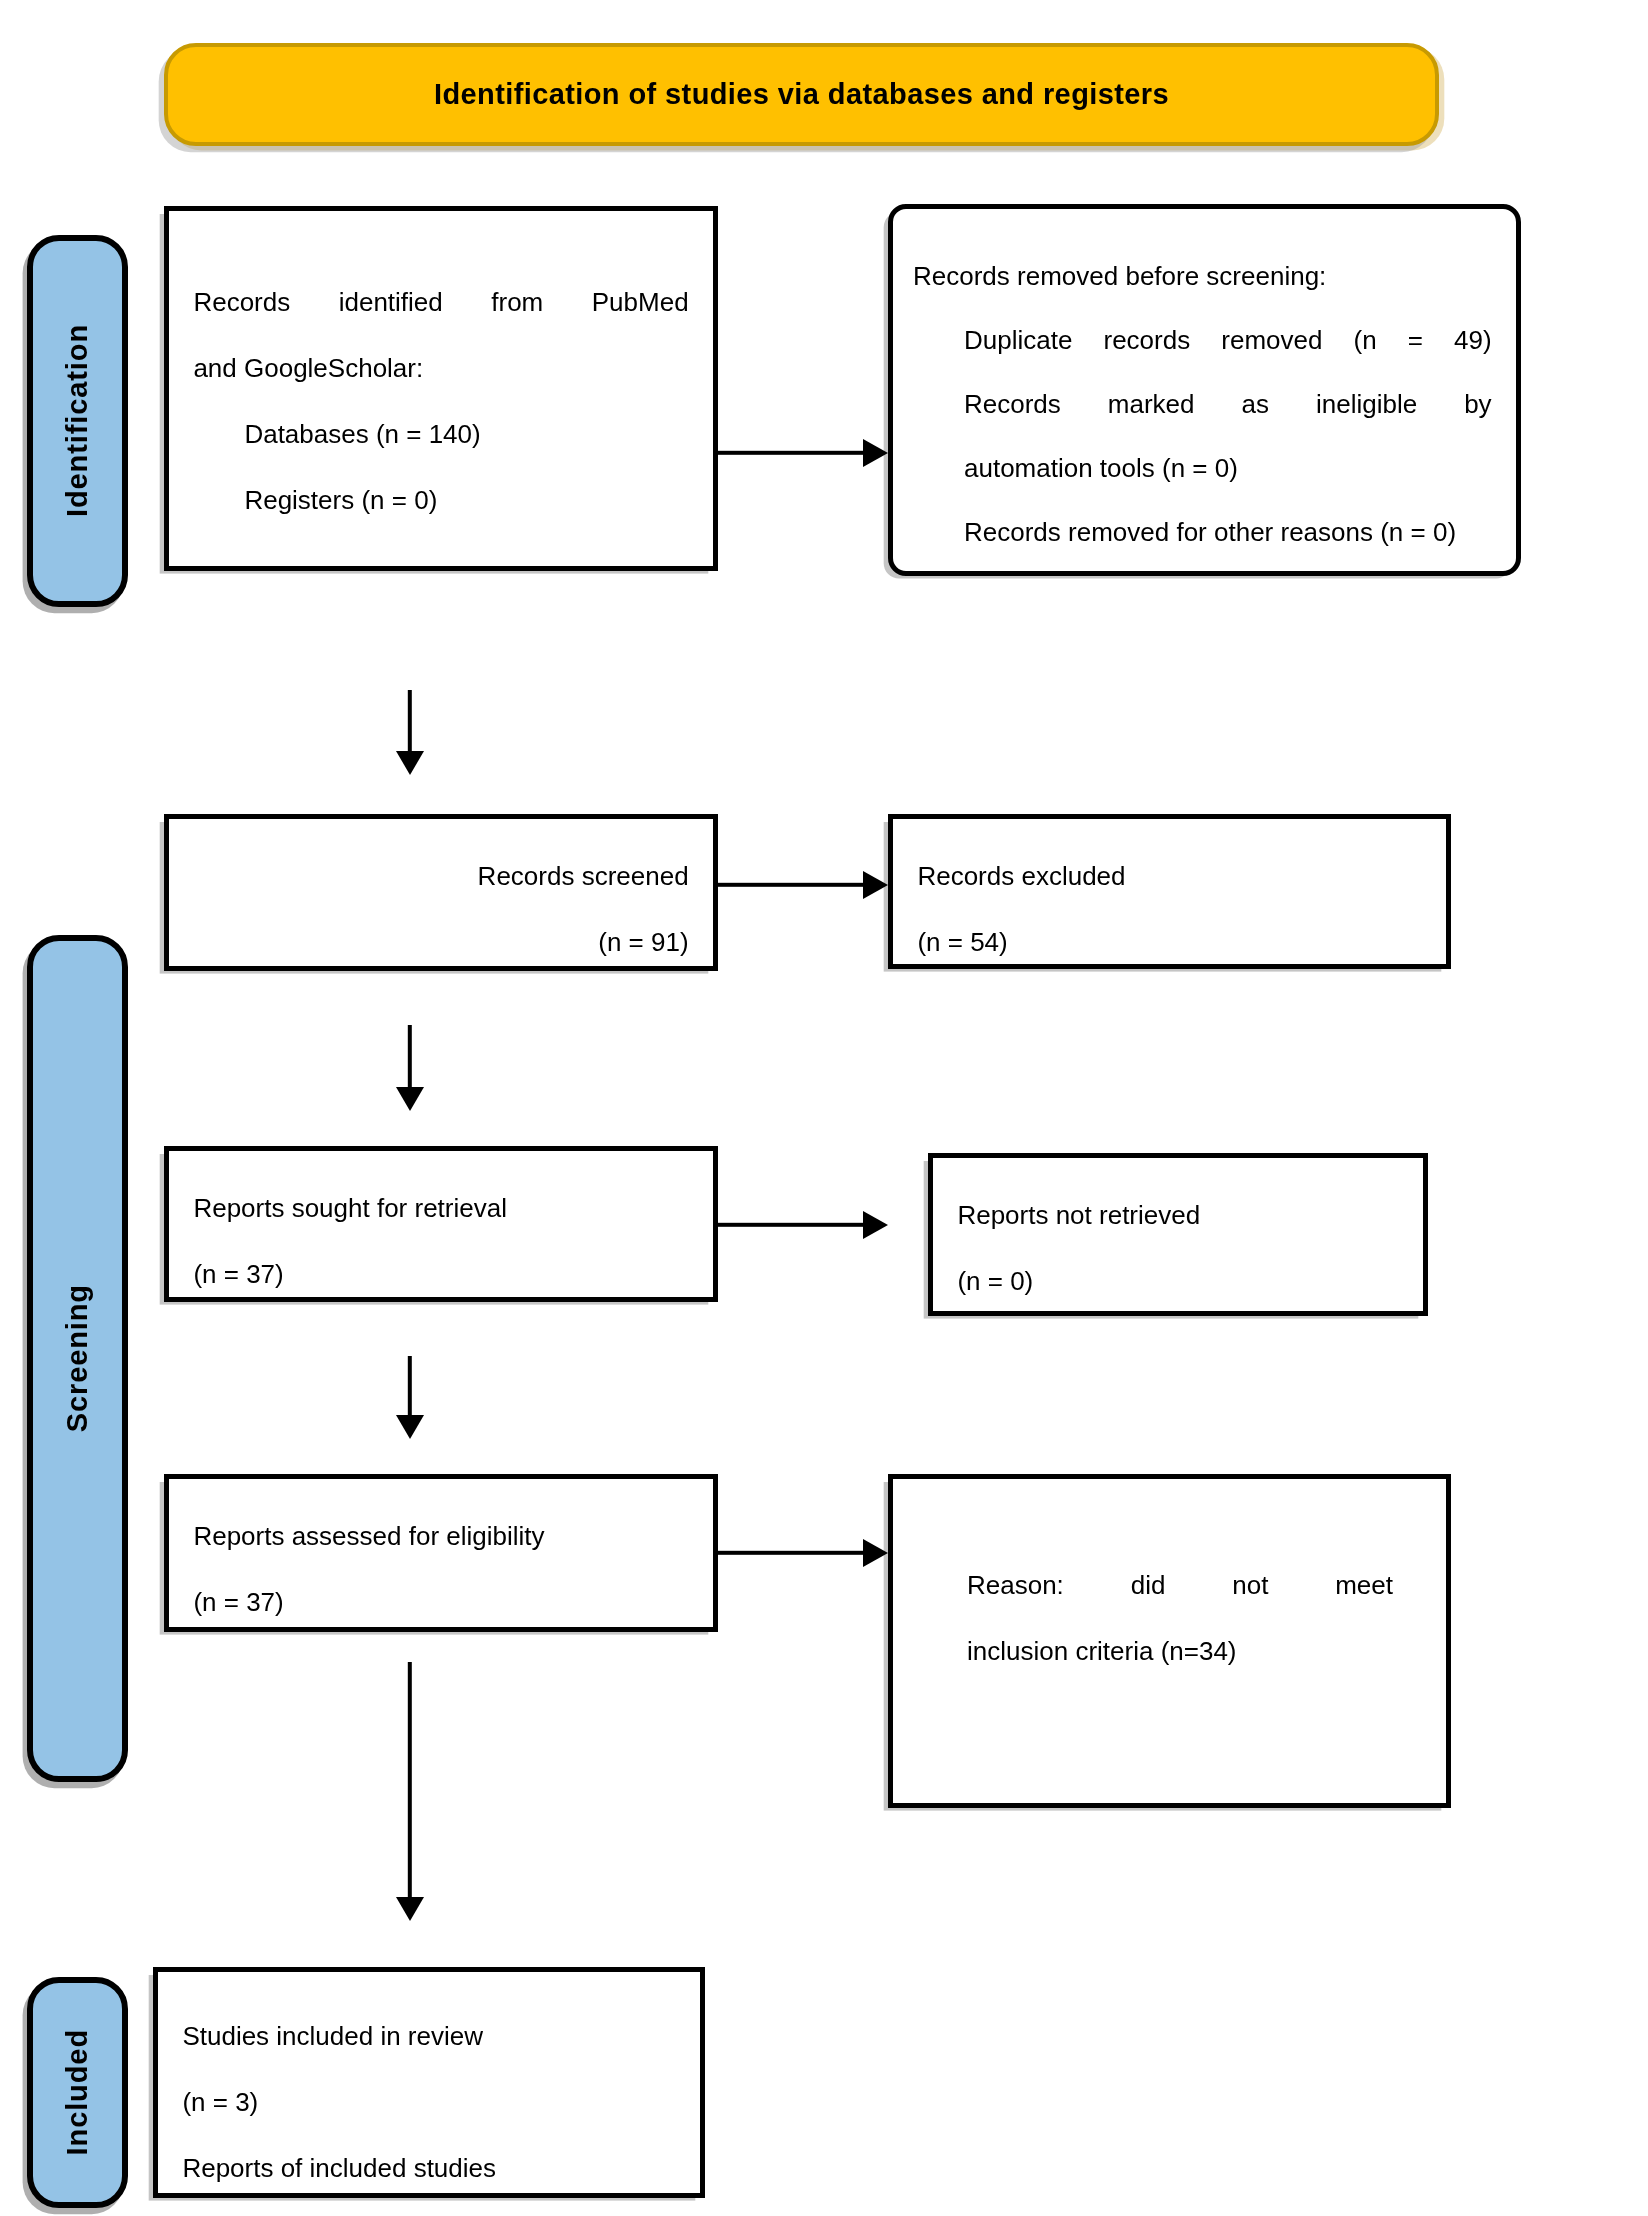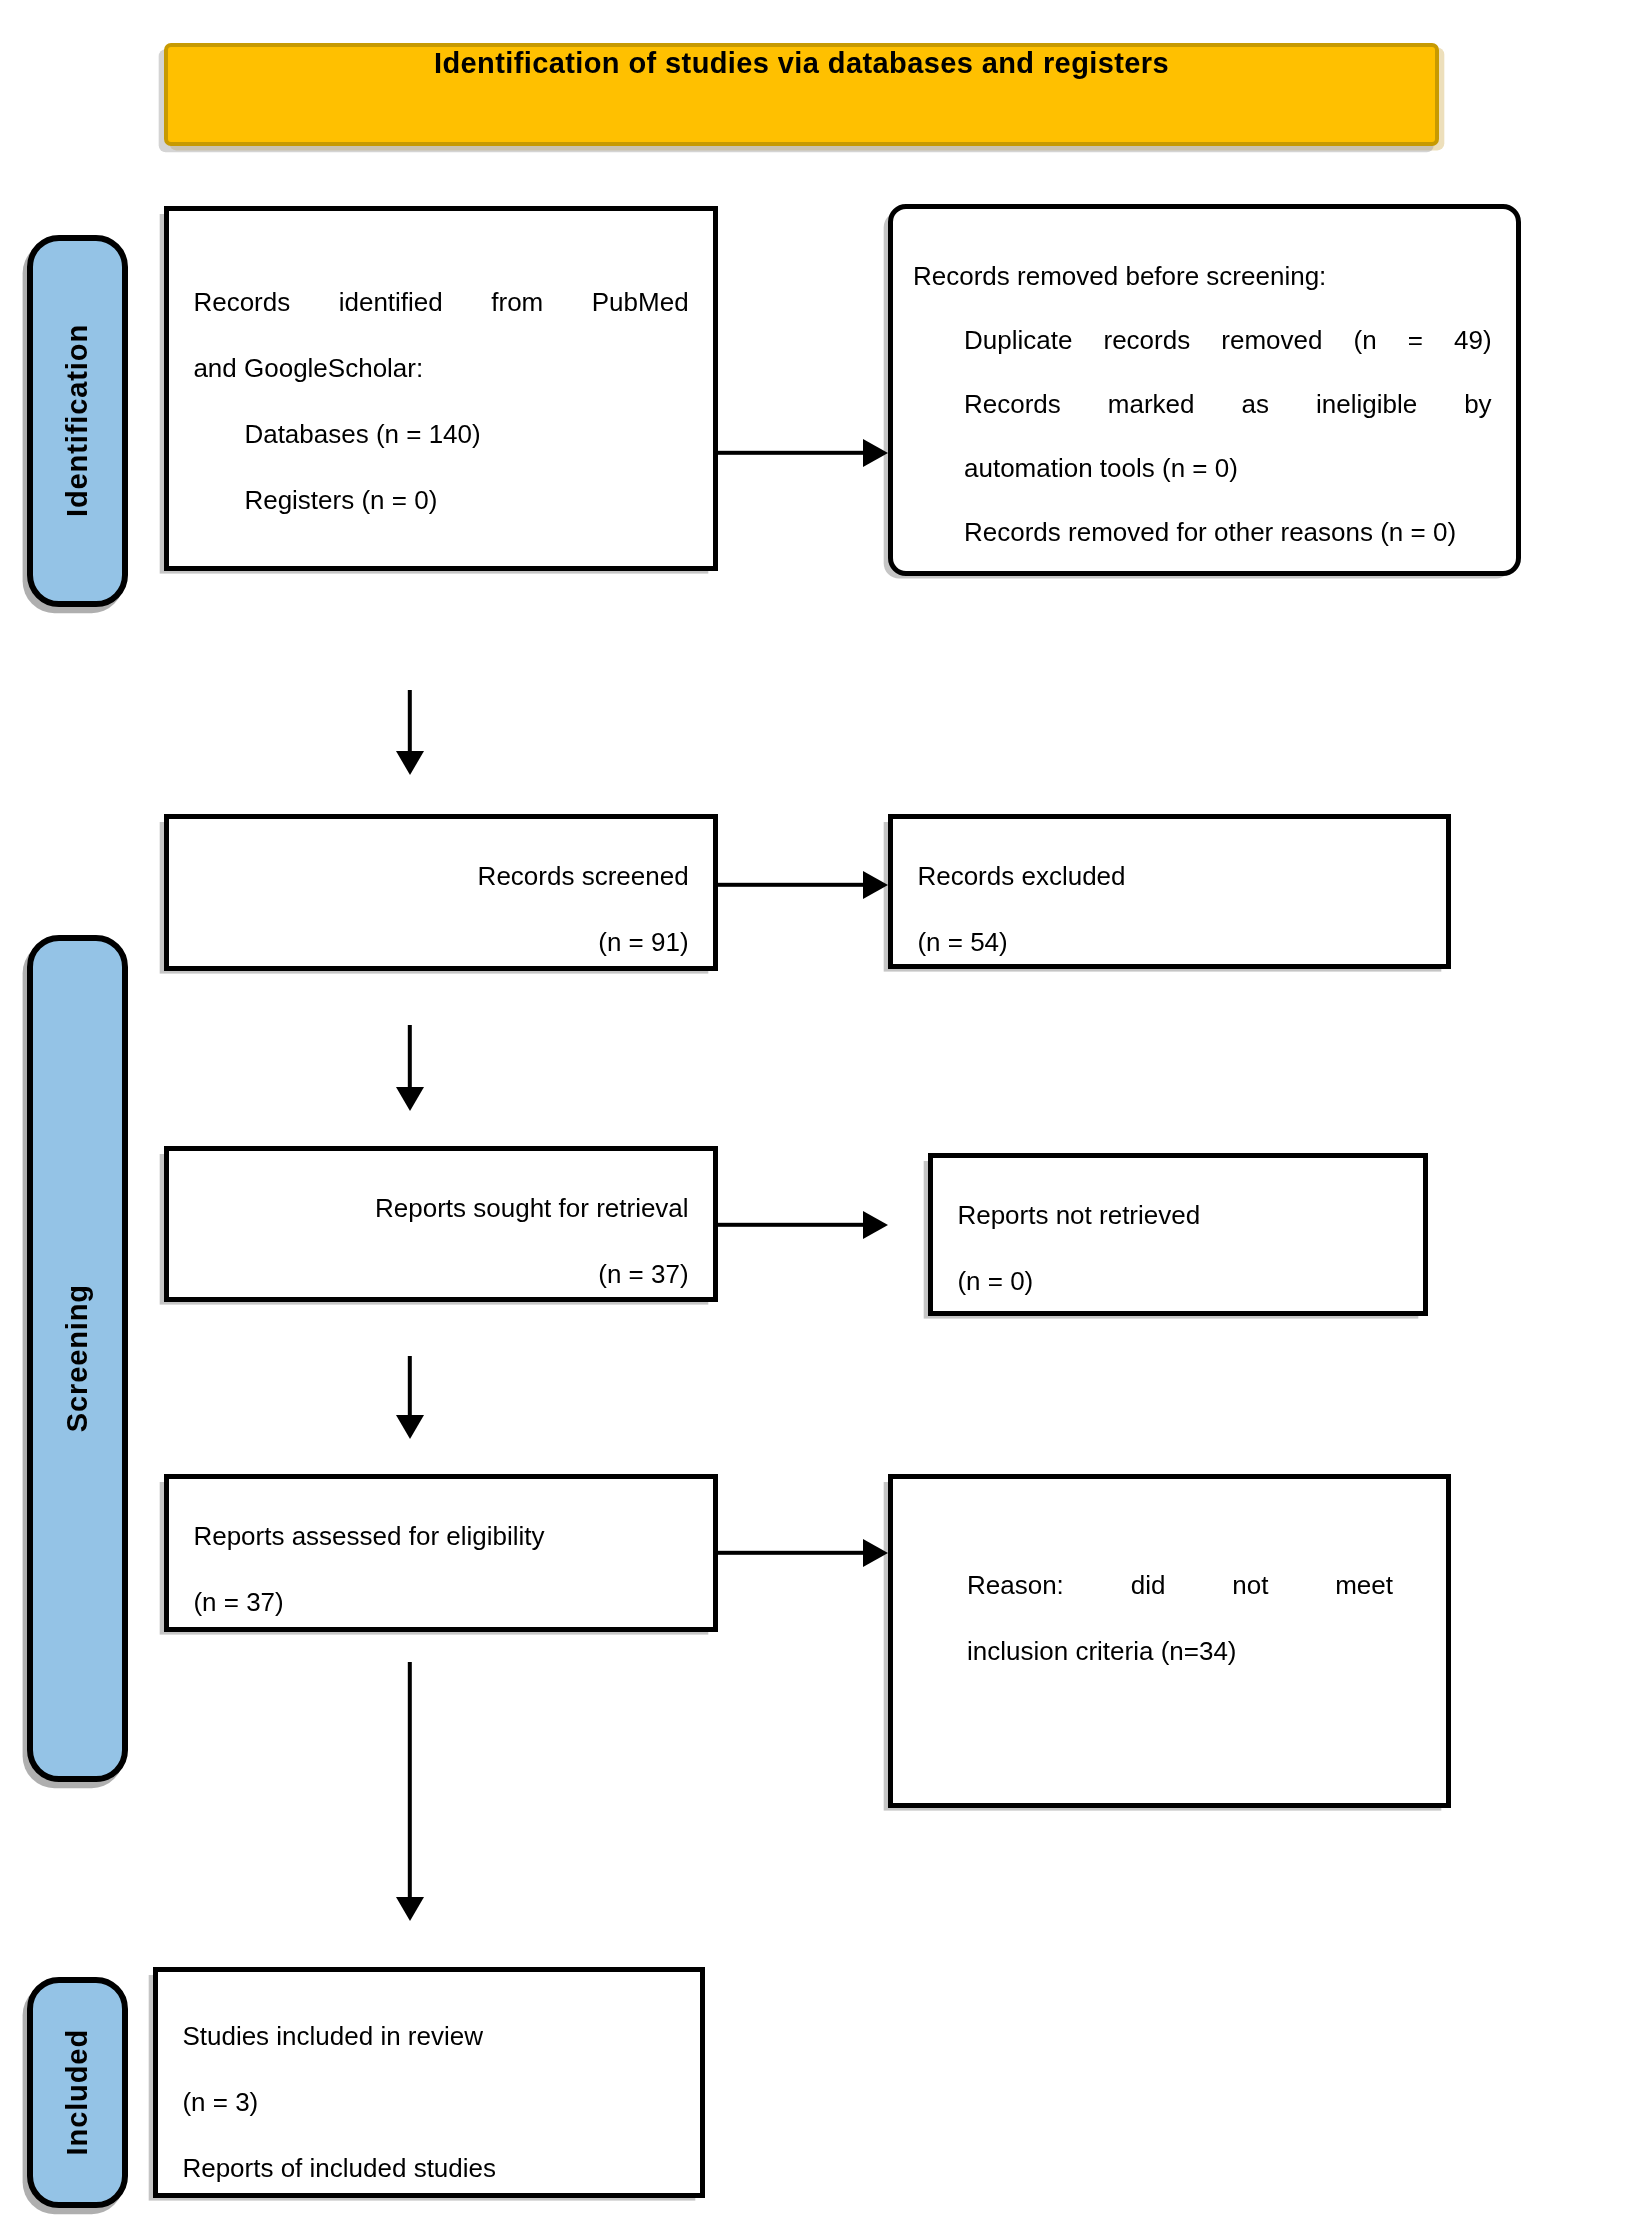--- a/index.html
+++ b/index.html
@@ -11,23 +11,23 @@
     color:#000;
     overflow:hidden;
   }
 
   
   .banner{
     position:absolute;
     left:164px;top:43px;width:1275px;height:103px;
     background:var(--banner-fill,#FFC000);
     border:4.4px solid var(--banner-border,#C79A02);
-    border-radius:7px;
+    border-radius:32px;
     box-sizing:border-box;
-    display:flex;justify-content:center;
+    display:flex;align-items:center;justify-content:center;
     box-shadow:-5.3px 6.2px 0 rgba(160,160,160,.45), 5.3px 4.4px 0 rgba(235,220,180,.9);
   }
   .banner span{
     font-size:29px;font-weight:700;letter-spacing:0.4px;
   }
 
   
   .stage{
     position:absolute;
     left:26.6px;width:101px;
@@ -68,21 +68,21 @@
     text-align:justify;
     text-align-last:justify;
     -moz-text-align-last:justify;
   }
 
   #box-records-identified{left:164px;top:206px;width:554px;height:365px;padding:58px 24.4px 0 24.4px;}
   #box-records-removed{left:888px;top:204px;width:633px;height:372px;padding:35px 24.4px 0 20px;border-radius:18px;}
   #box-records-removed .line{line-height:64px;}
   #box-records-screened{left:164px;top:814px;width:554px;height:157px;padding:24.4px 24.4px 0 24.4px;text-align:right;}
   #box-records-excluded{left:888px;top:814px;width:563px;height:155px;padding:24.4px 24.4px 0 24.4px;}
-  #box-reports-sought{left:164px;top:1146px;width:554px;height:156px;padding:24.4px 24.4px 0 24.4px;text-align:right;}
+  #box-reports-sought{left:164px;top:1146px;width:554px;height:156px;padding:24.4px 24.4px 0 24.4px;}
   #box-reports-not-retrieved{left:928px;top:1153px;width:500px;height:163px;padding:24.4px 24.4px 0 24.4px;}
   #box-reports-assessed{left:164px;top:1474px;width:554px;height:158px;padding:24.4px 24.4px 0 24.4px;}
   #box-reports-excluded{left:888px;top:1474px;width:563px;height:334px;padding:73px 53px 0 23px;}
   #box-studies-included{left:153px;top:1967px;width:552px;height:231px;padding:31px 24.4px 0 24.4px;}
   #box-studies-included .line{line-height:66px;}
 
   
   .arrow-right{position:absolute;height:27.5px;}
   .arrow-right .shaft{
     position:absolute;left:0;right:23px;top:50%;

